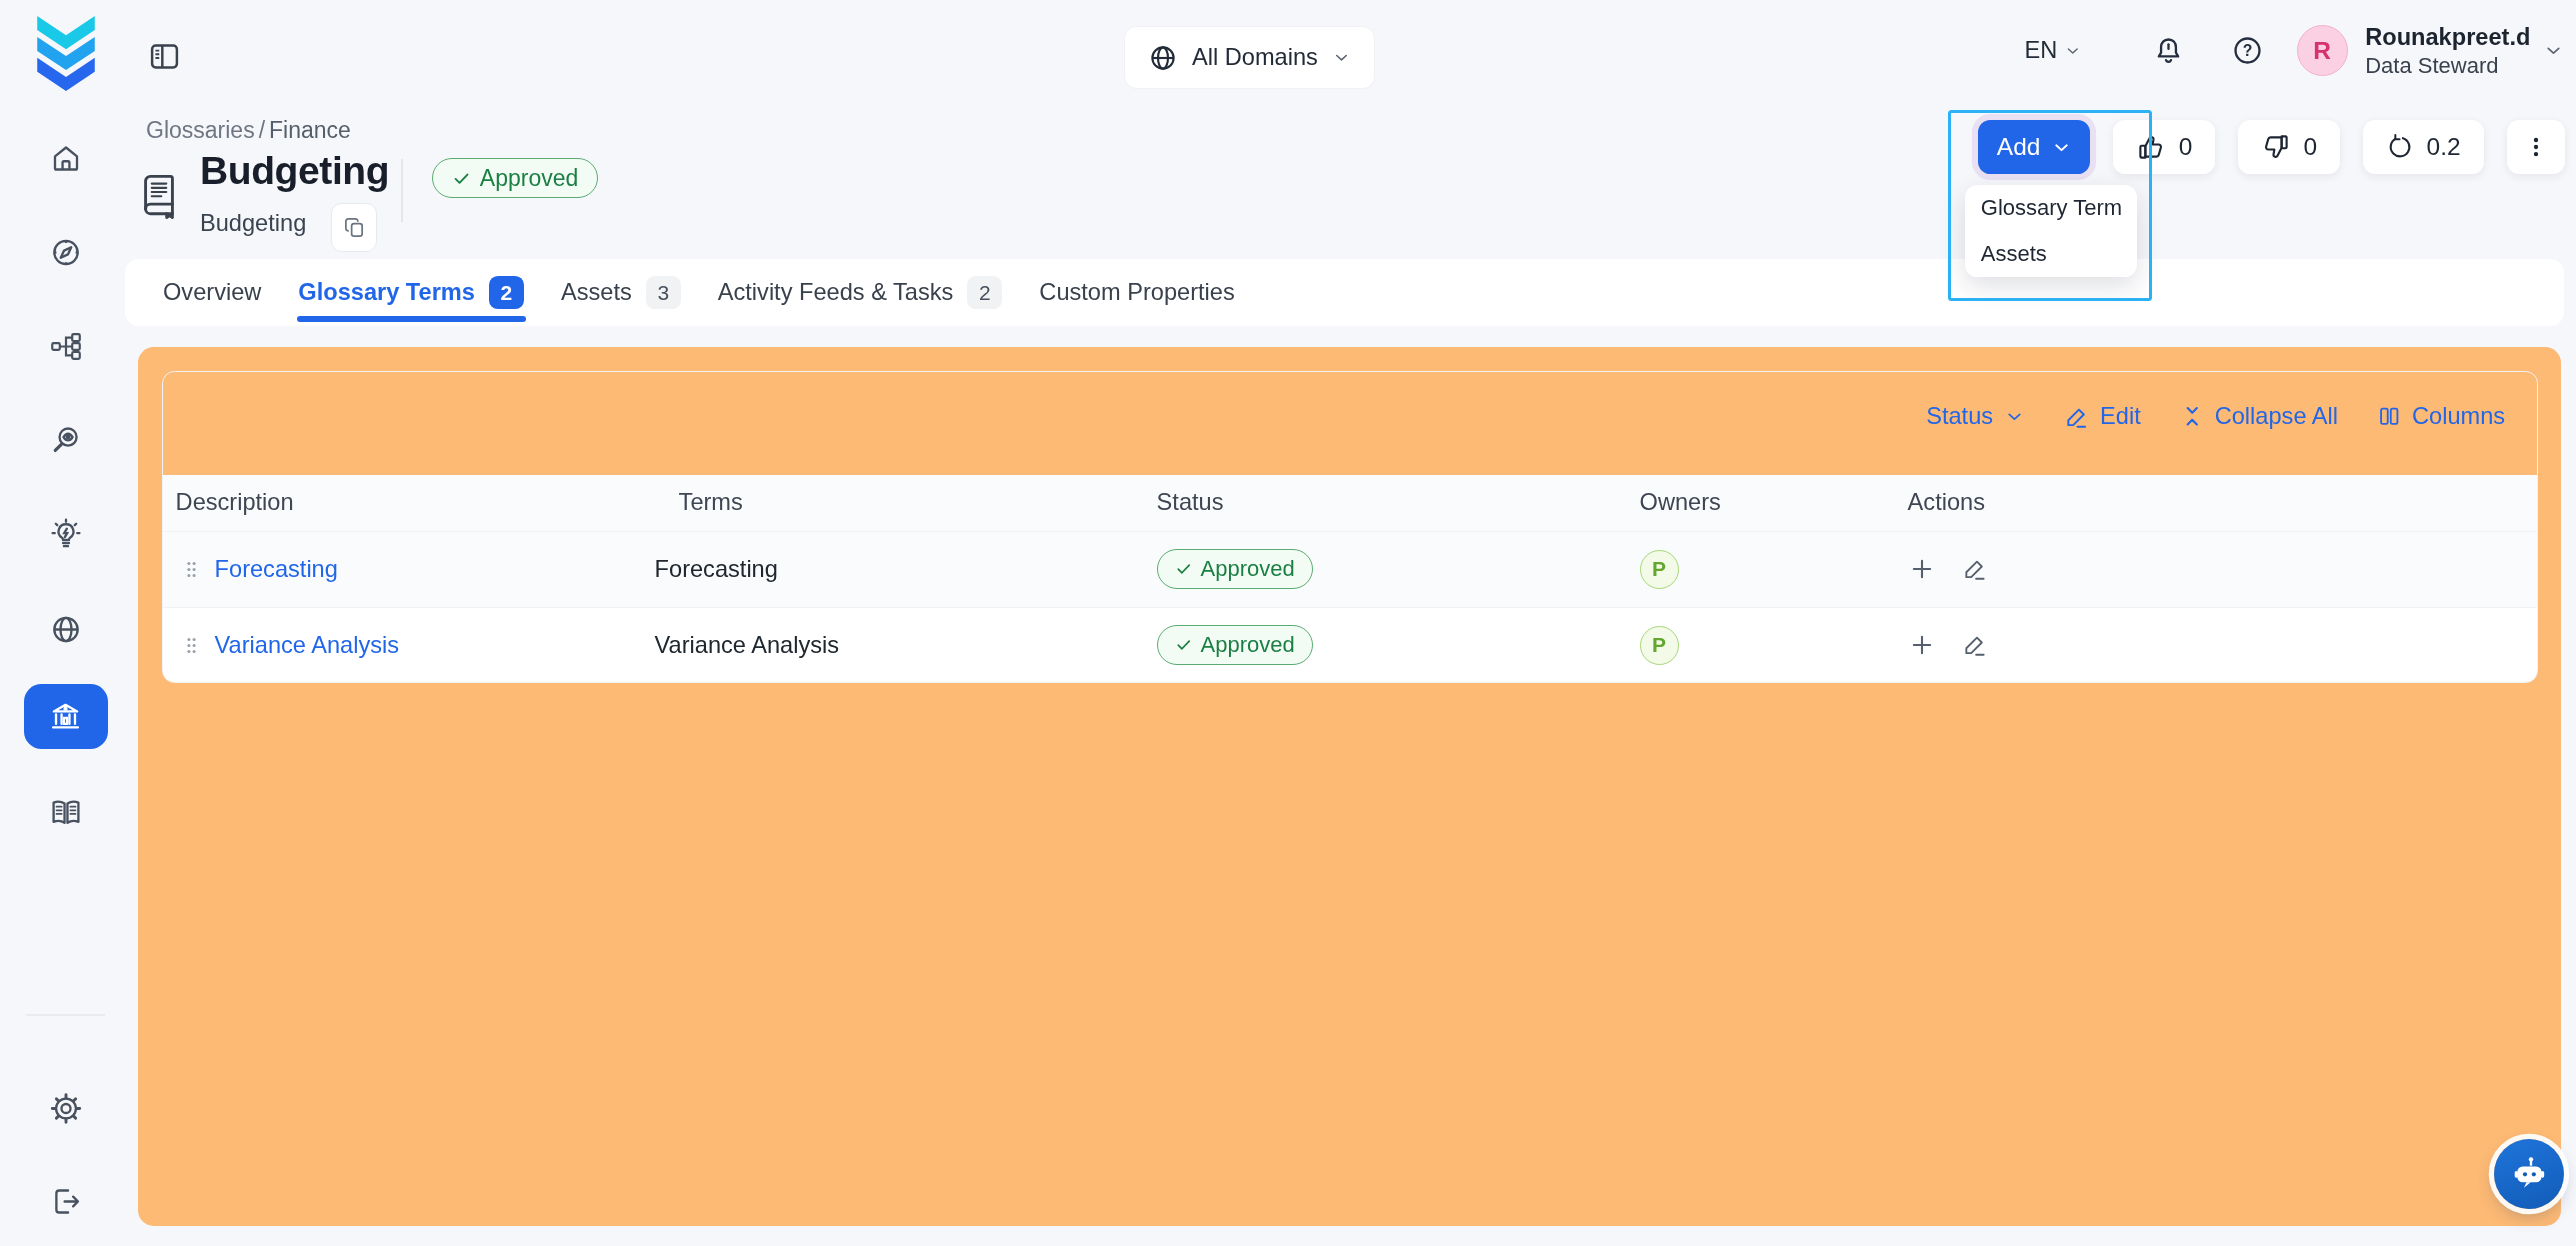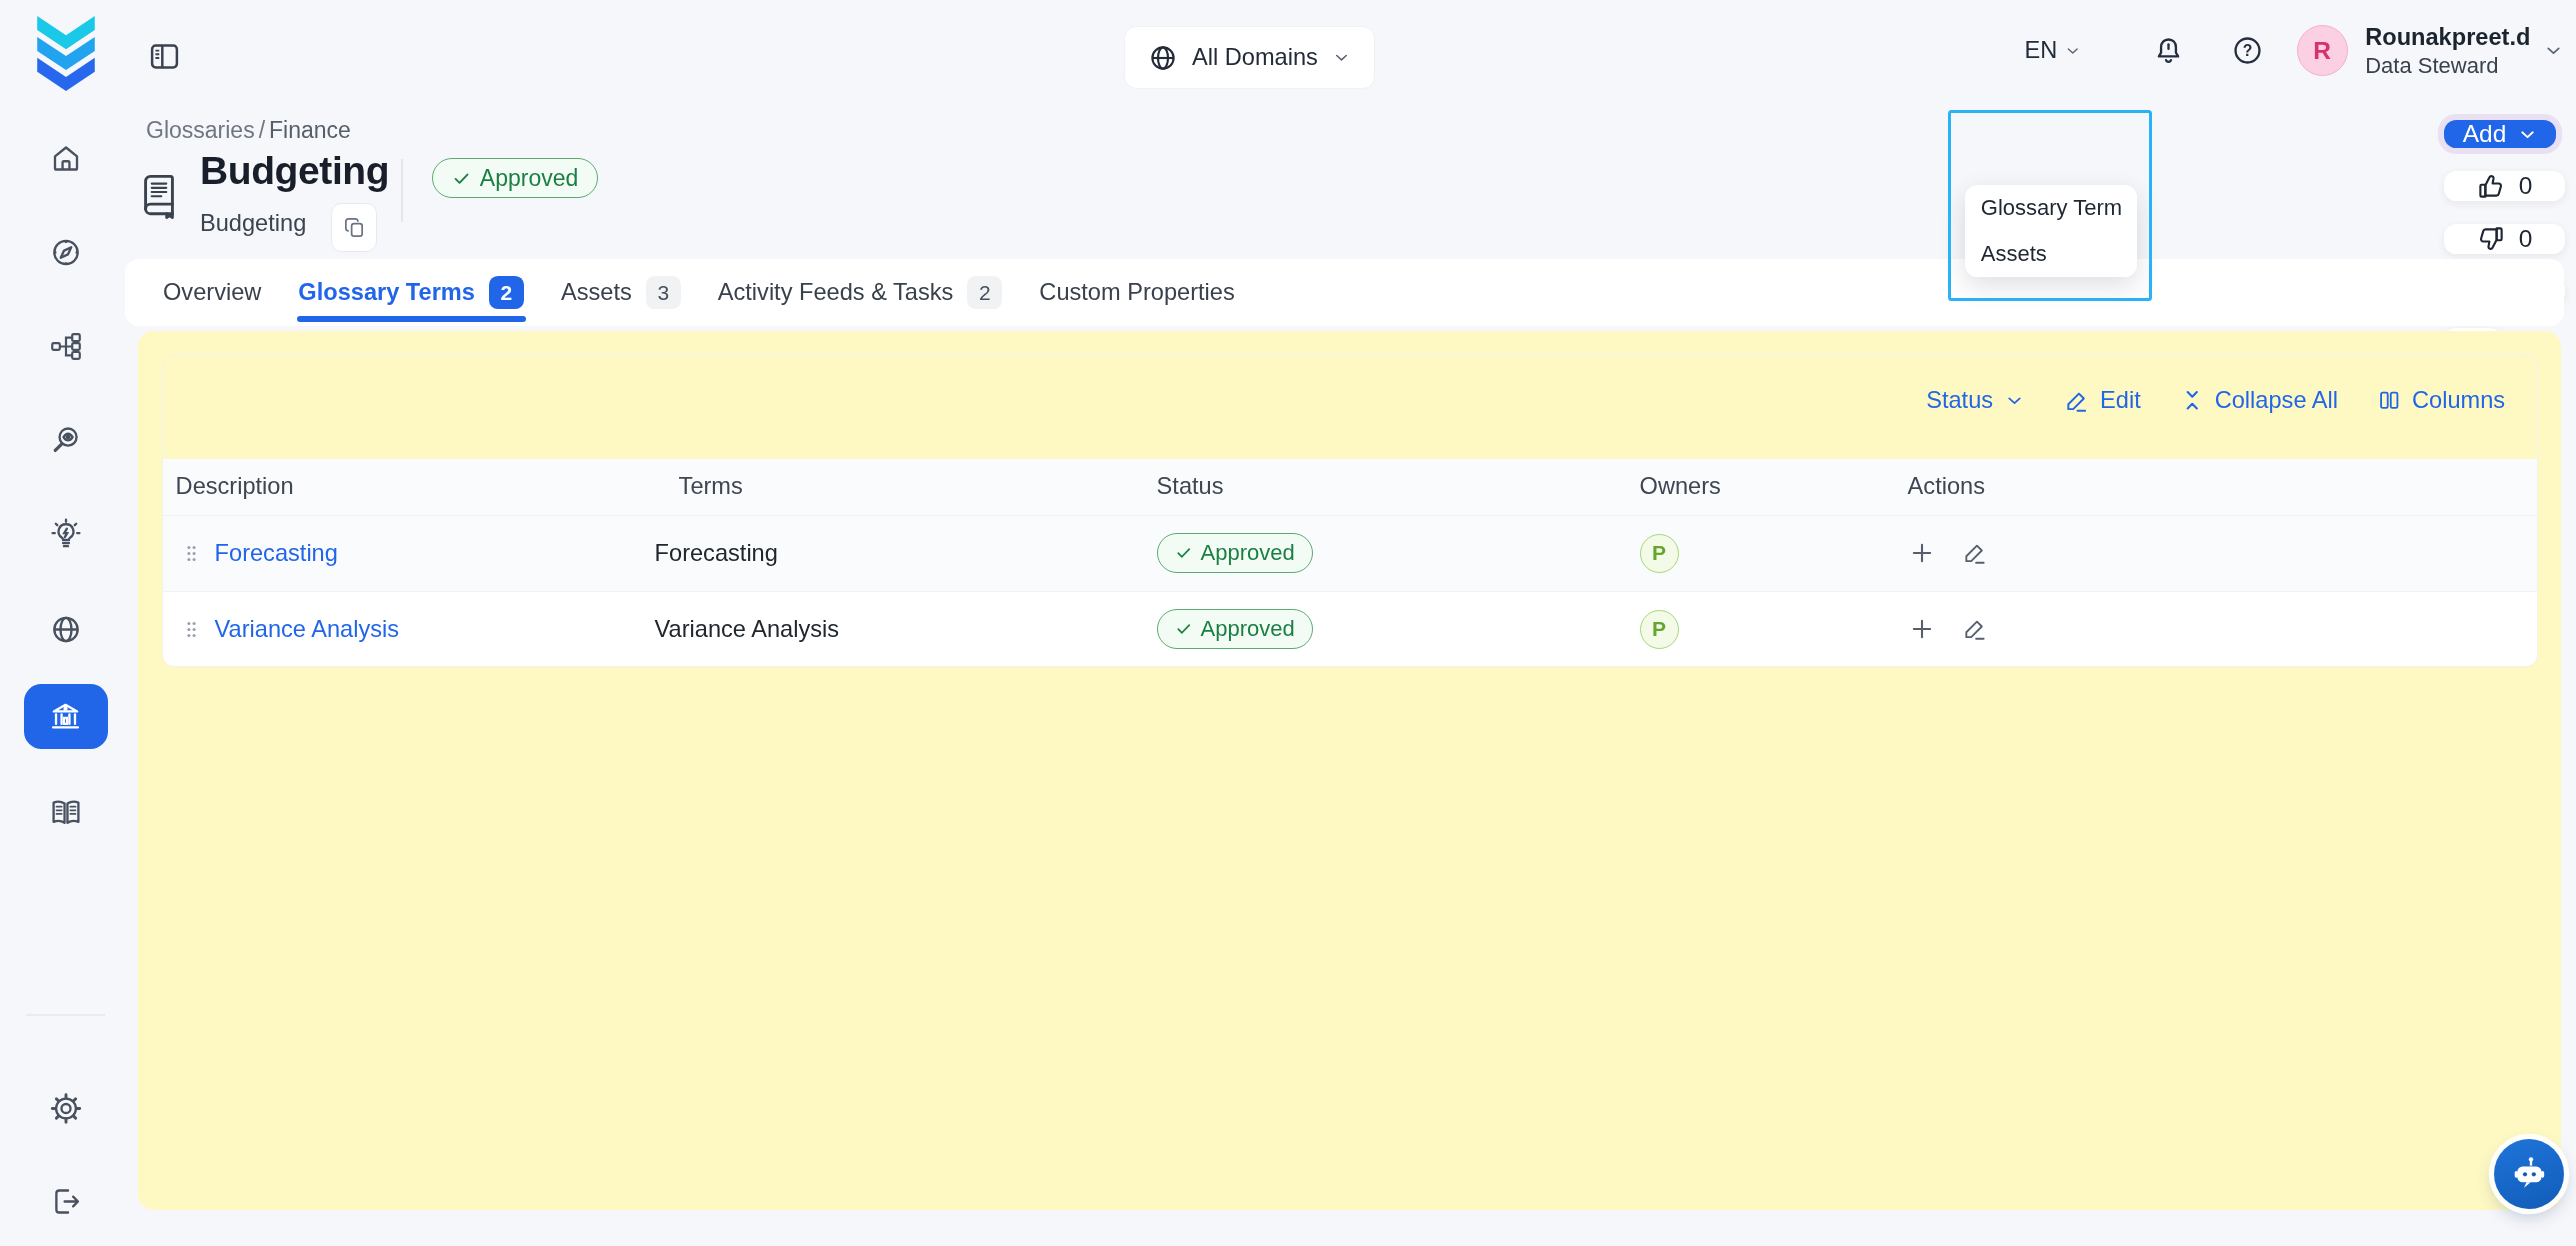--- a/index.html
+++ b/index.html
@@ -38,42 +38,42 @@
   .page-title { position:absolute; left:200px; top:149px; font-size:39px; font-weight:700; color:#181f2a; letter-spacing:-0.4px; }
   .title-div { position:absolute; left:401px; top:159px; width:1.8px; height:63px; background:#e3e6ea; }
   .badge-approved { display:flex; align-items:center; gap:8.8px; height:40px; padding:0 19px; border-radius:21px;
     background:#f2fcf4; border:1.8px solid #5aab70; color:#1b7f44; font-size:23px; }
   .hero-badge { position:absolute; left:432px; top:158px; }
   .subtitle { position:absolute; left:200px; top:210px; font-size:23.6px; color:#3a4350; }
   .copy-btn { position:absolute; left:331px; top:203px; width:46px; height:49px; border:1.8px solid #e7e9ee; border-radius:10.5px;
     background:#fff; display:flex; align-items:center; justify-content:center; cursor:pointer; }
 
   
-  .hdr-actions { position:absolute; top:120px; right:11.4px; display:flex; gap:23px; height:54px;flex-direction:column; }
+  .hdr-actions { position:absolute; top:120px; right:11.4px; display:flex; gap:23px; height:54px; }
   .btn { display:flex; align-items:center; justify-content:center; border-radius:12.3px; cursor:pointer; font-size:24.5px; }
   .btn-add { width:112px; background:#2166e8; color:#fff; gap:10.5px; box-shadow:0 0 0 6.1px rgba(201,164,228,0.28); }
   .btn-white { background:#fff; color:#1e2633; gap:12.3px; padding:0 23px; box-shadow:0 2.6px 8.8px rgba(25,35,60,0.07); }
   .btn-kebab { width:58px; background:#fff; box-shadow:0 2.6px 8.8px rgba(25,35,60,0.07); }
   .cyan-box { position:absolute; left:1948px; top:110px; width:204px; height:191px; border:3.5px solid #2ab2f5; border-radius:3.5px; z-index:30; pointer-events:none; }
   .dropdown { position:absolute; left:1965px; top:185px; width:172px; background:#fff; border-radius:12.3px; padding:0 0;
     box-shadow:0 8.8px 26px rgba(20,30,60,0.14); z-index:25; }
   .dd-item { height:46px; display:flex; align-items:center; padding:0 15.8px; font-size:22px; color:#1f2733; white-space:nowrap; cursor:pointer; }
 
   
   .tabband { position:absolute; left:125px; top:259px; width:2439px; height:67px; background:#fff; border-radius:14px;
     display:flex; align-items:center; gap:37px; padding-left:38px; }
   .tab { position:relative; height:100%; display:flex; align-items:center; gap:14px; font-size:23.6px; color:#39414d; cursor:pointer; }
   .tab.active { color:#2166e8; font-weight:700; }
   .tab.active::after { content:''; position:absolute; left:-1.8px; right:-1.8px; bottom:4.4px; height:6.1px; background:#2166e8; border-radius:3.5px; }
   .tab-badge { min-width:35px; height:33px; padding:0 7px; border-radius:8.8px; display:flex; align-items:center; justify-content:center; font-size:21px; }
   .badge-on { background:#2166e8; color:#fff; }
   .badge-off { background:#f0f2f4; color:#46505c; }
 
   
-  .card { position:absolute; left:138px; top:331px; width:2423px; height:879px; background:#fef9c3; border-radius:15.8px; }
+  .card { position:absolute; left:138px; top:347px; width:2423px; height:879px; background:#fdba74; border-radius:15.8px; }
   .inner { position:absolute; left:23.6px; top:23.6px; width:2376px; height:312px; border:1.8px solid #f1f2f4; border-radius:12.3px; overflow:hidden; }
   .controls { position:absolute; right:31.5px; top:31.5px; display:flex; gap:39px; align-items:center; color:#2166e8; font-size:23.6px; }
   .ctl { display:flex; align-items:center; gap:10.5px; cursor:pointer; }
   .tbl { position:absolute; left:0; top:103px; width:100%; }
   .tr { display:grid; grid-template-columns:479px 496px 481px 263px 1fr; align-items:center; }
   .thead { height:56px; background:#fafbfc; font-size:23.6px; color:#3f4653; }
   .th { position:relative; }
   .th:not(:first-child)::before { content:''; position:absolute; left:0; top:-1.8px; bottom:-1.8px; width:1.8px; background:#eceef1; top:14px; bottom:14px; }
   .c1 { padding-left:37px; } .c2 { padding-left:13px; } .c3 { padding-left:19px; } .c4 { padding-left:21px; } .c5 { padding-left:26px; }
   .trow { height:76px; border-top:1.8px solid #f0f1f3; font-size:23.6px; }

